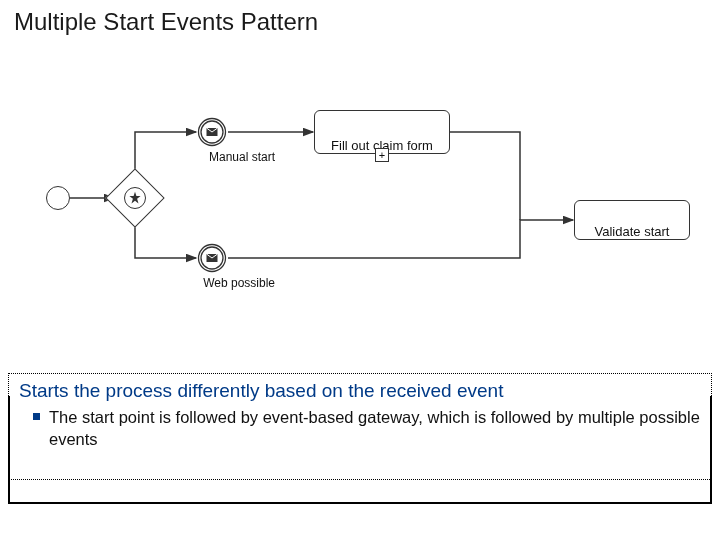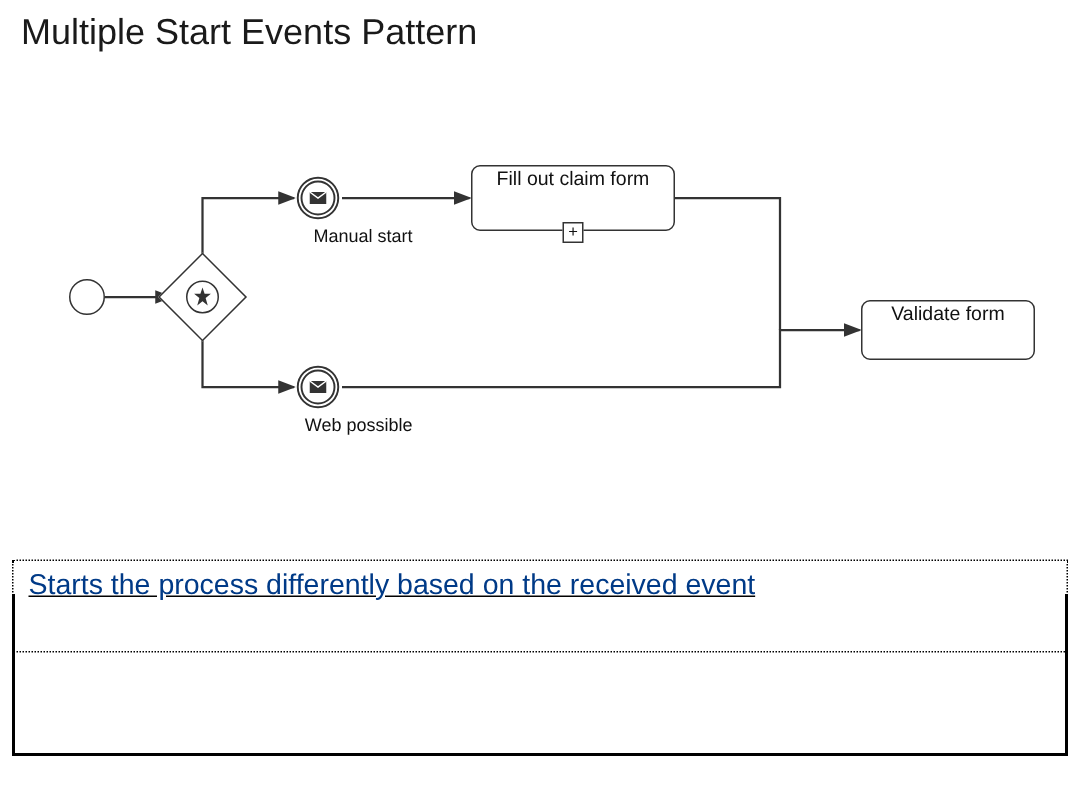--- a/index.html
+++ b/index.html
@@ -64,21 +64,21 @@
     white-space: nowrap;
     margin-left: 26px;
   }
   .task {
     border: 1.5px solid #333;
     border-radius: 6px;
     background: #fff;
     font-size: 13px;
     color: #111;
     display: flex;
-    align-items: flex-start;
+    align-items: flex-end;
     justify-content: center;
     padding: 0 8px;
   }
   .subtask-plus {
     position: absolute;
     width: 14px; height: 14px;
     border: 1.5px solid #333;
     left: 50%; bottom: -9px;
     transform: translateX(-50%);
     background: #fff;
@@ -89,21 +89,20 @@
   .arrow-head { fill: #333; }
   .desc-box {
     position: absolute;
     left: 8px; right: 8px;
     top: 373px;
     border: 1.5px dotted #000;
   }
   .desc-inner {
     border-top: none;
     padding: 6px 10px 28px 10px;
-    text-decoration: underline;
   }
   .desc-heading {
     font-size: 19px;
     color: #003a87;
     margin: 0 0 4px 0;
   }
   .desc-bullet {
     font-size: 16.5px;
     color: #111;
     padding-left: 30px;
@@ -177,22 +176,23 @@
     </svg>
   </div>
   <div class="node event-label" style="left:177px; top:216px; width:72px">Web possible</div>
 
   <div class="node task" style="left:314px; top:50px; width:136px; height:44px">
     <span>Fill out claim form</span>
     <div class="subtask-plus">+</div>
   </div>
 
   <div class="node task" style="left:574px; top:140px; width:116px; height:40px">
-    <span>Validate form</span>
+    <span>Validate start</span>
   </div>
 </div>
 
 <div class="desc-box">
   <div class="desc-inner">
     <div class="desc-heading">Starts the process differently based on the received event</div>
+    <div class="desc-bullet">The start point is followed by event-based gateway, which is followed by multiple possible events</div>
   </div>
 </div>
 <div class="desc-outer-solid"></div>
 
 </body></html>

